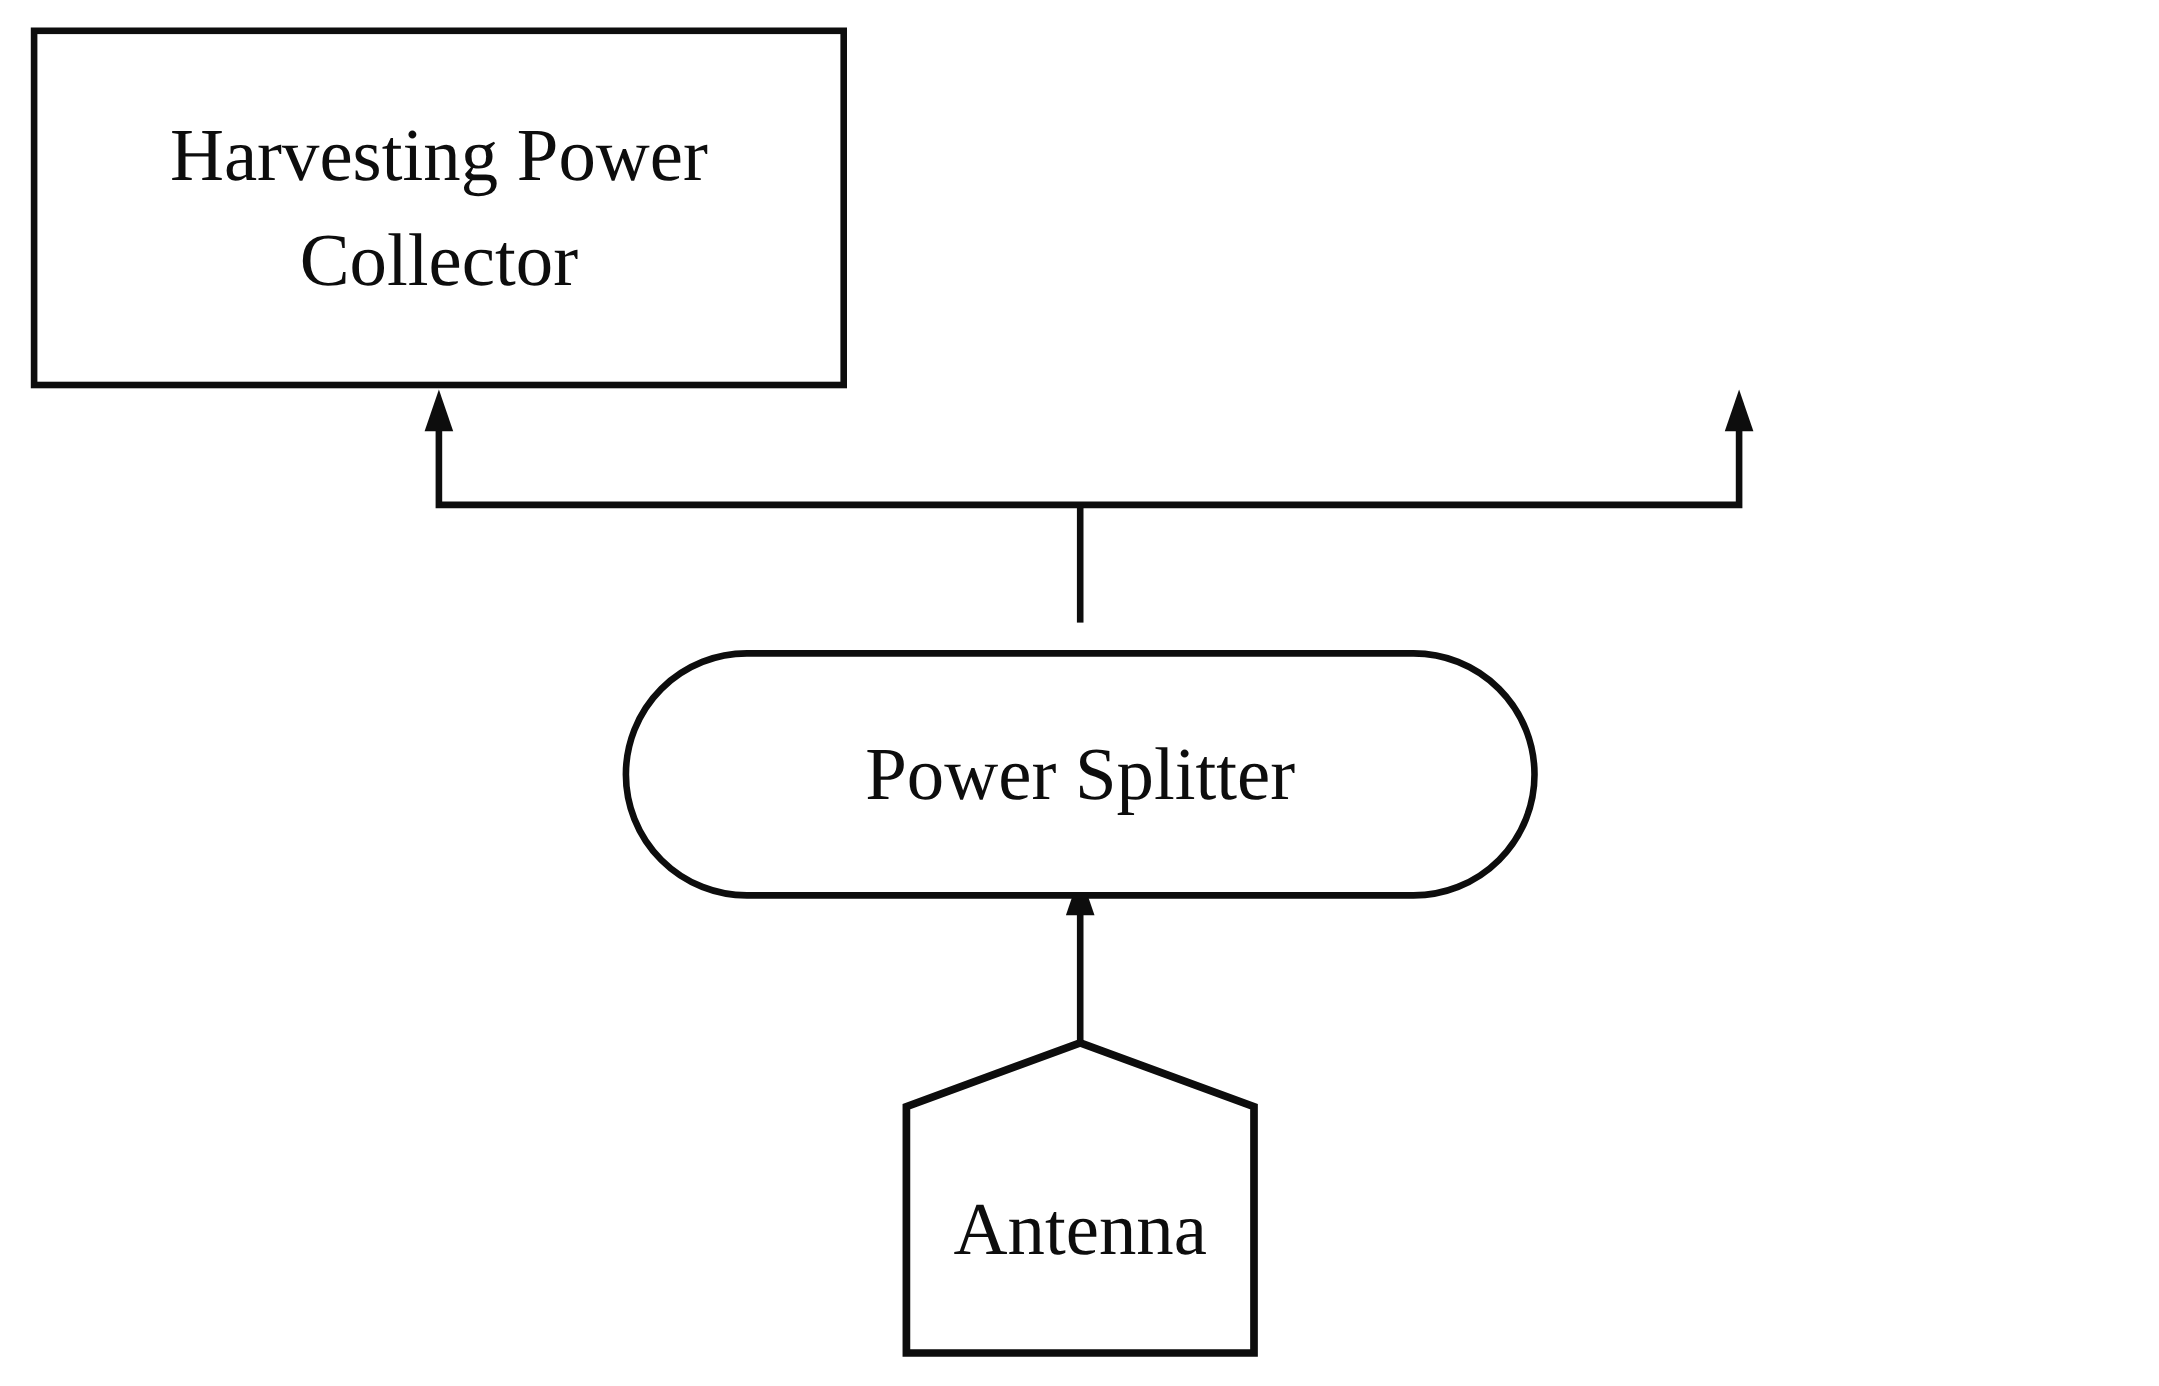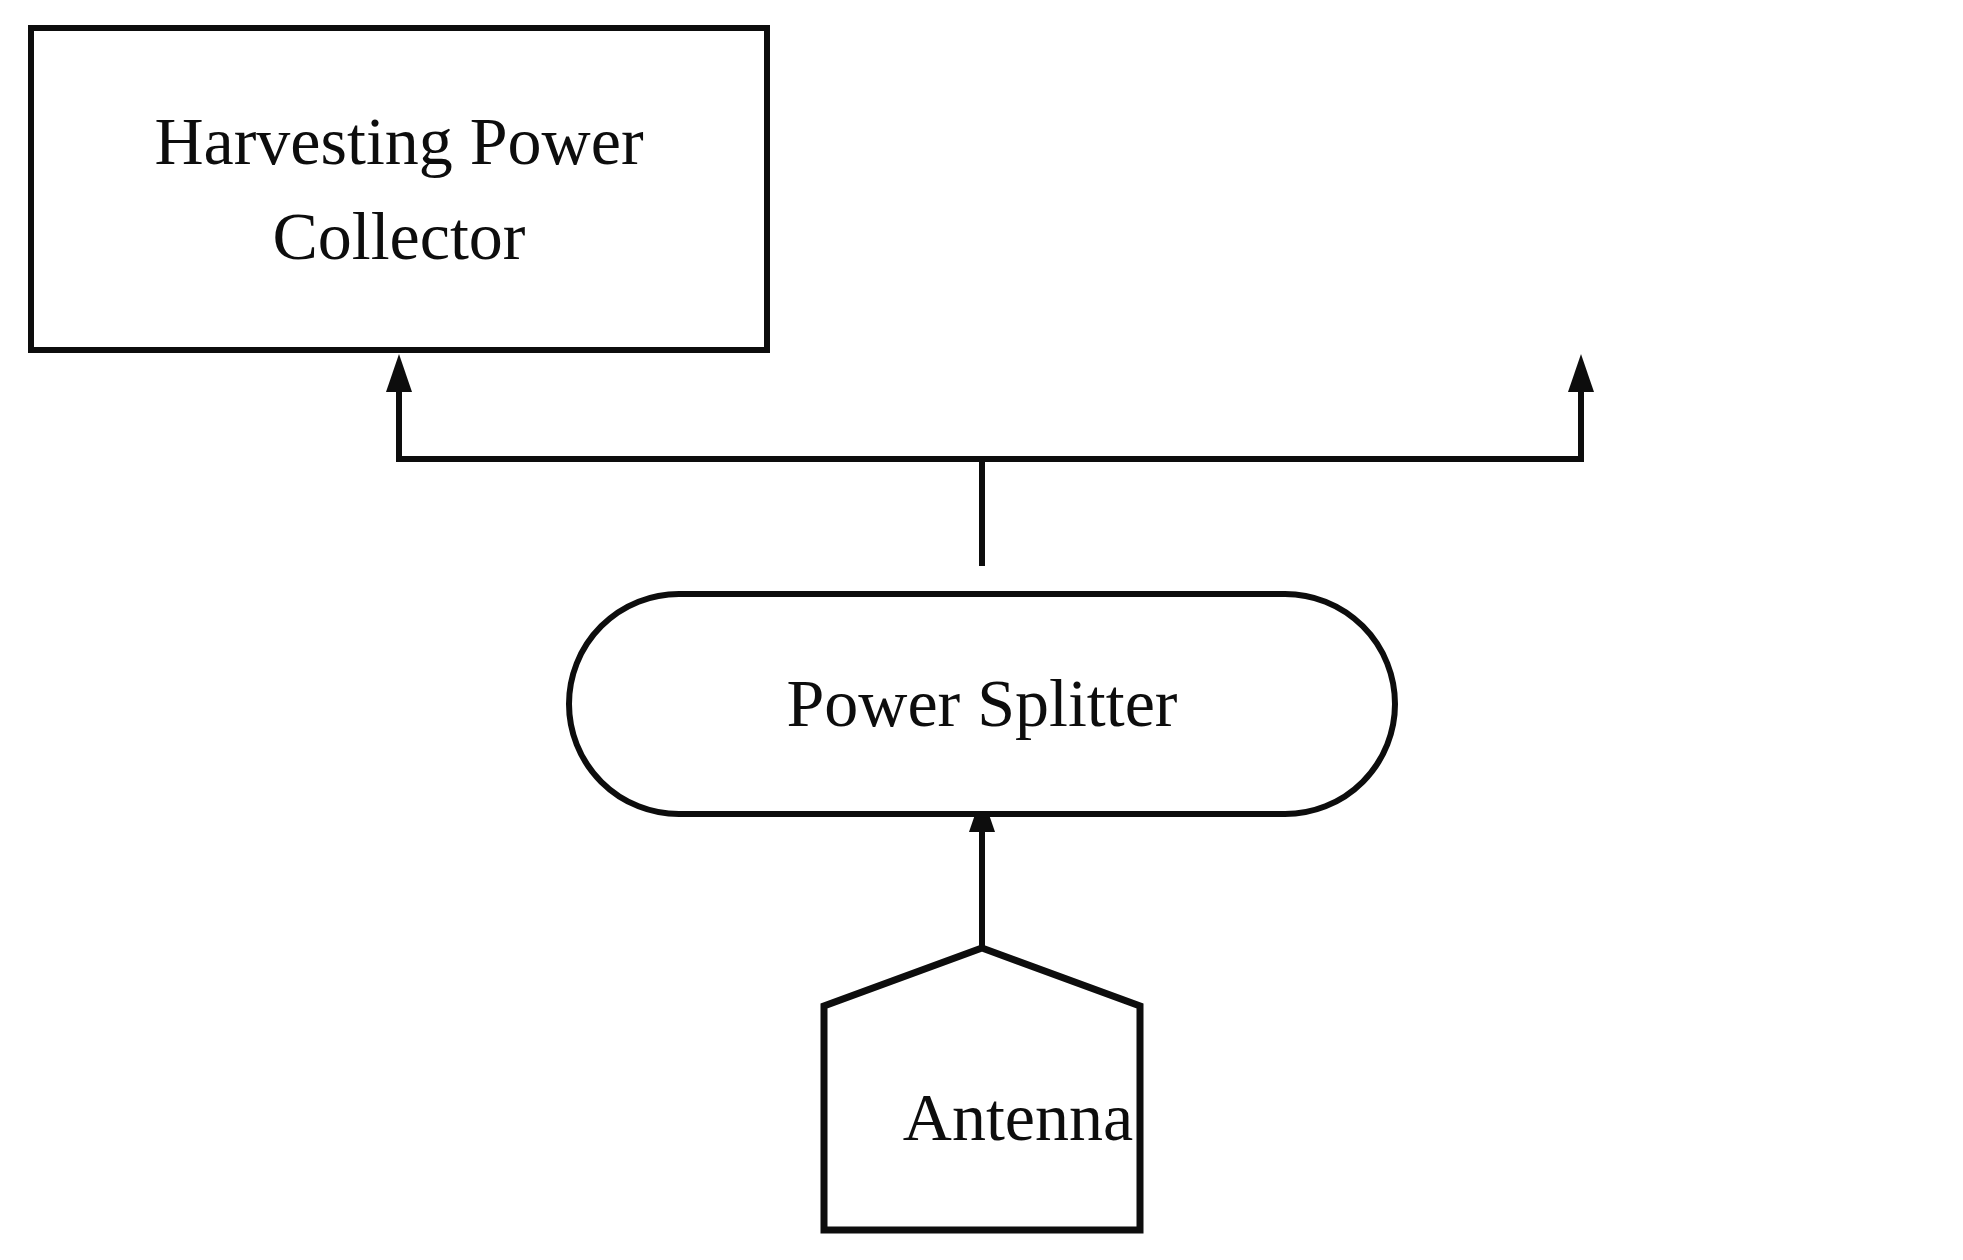--- a/index.html
+++ b/index.html
@@ -55,21 +55,21 @@
     left: 566px;
     top: 566px;
     width: 832px;
     height: 226px;
     border-radius: 113px;
     margin-top: 25px;
   }
   
   .antenna-label-wrap {
     position: absolute;
-    left: 860px;
+    left: 824px;
     top: 1006px;
     width: 316px;
     height: 224px;
     display: flex;
     align-items: center;
     justify-content: center;
     text-align: left;
   }
 </style>
 </head>

